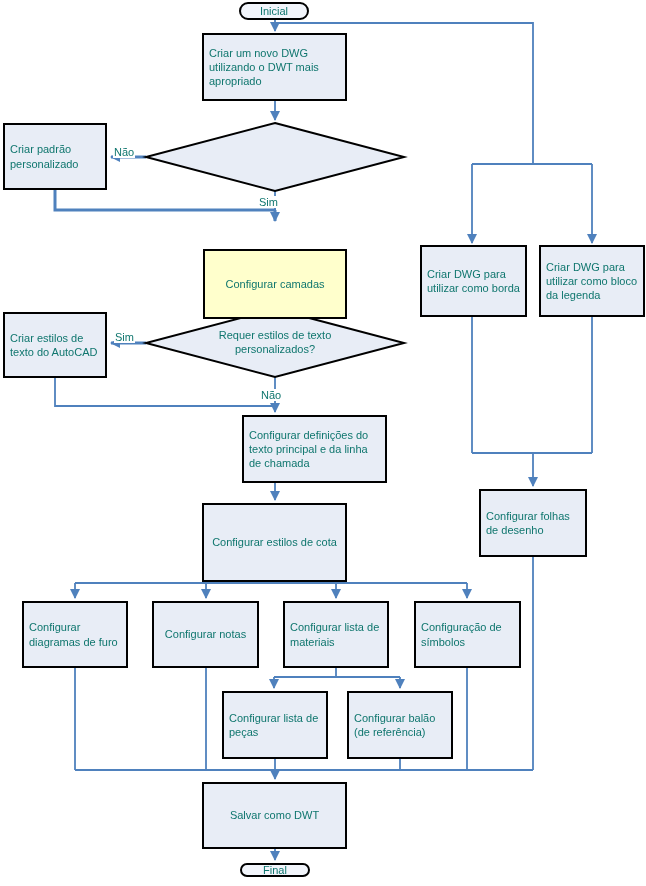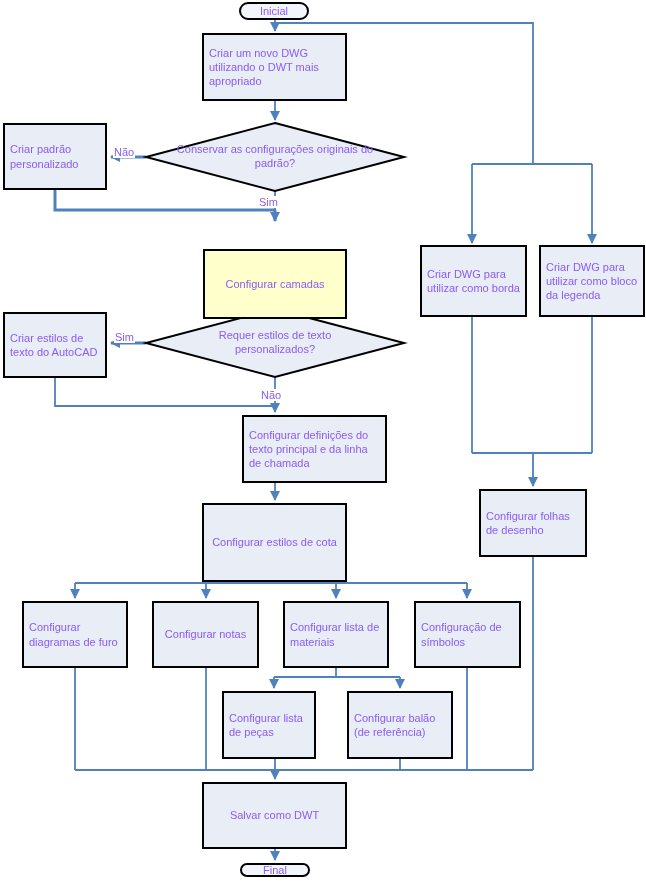--- a/index.html
+++ b/index.html
@@ -5,21 +5,21 @@
   :root{
     --node-fill:#e8edf6;
     --highlight-fill:#ffffcc;
     --terminal-fill:#f2f5fb;
     --border:#000000;
     --connector:#4f81bd;
   }
   html,body{margin:0;padding:0;background:#ffffff;}
   #canvas{
     position:relative;width:646px;height:886px;background:#ffffff;
-    font-family:"Liberation Sans",sans-serif;color:#8b5cf6;overflow:hidden;
+    font-family:"Liberation Sans",sans-serif;color:#0f766e;overflow:hidden;
   }
   #edges{position:absolute;left:0;top:0;width:646px;height:886px;z-index:0;}
   .node{
     position:absolute;box-sizing:border-box;z-index:2;
     background:var(--node-fill);border:2px solid var(--border);
     display:flex;align-items:center;justify-content:center;
     font-size:11px;line-height:1.3;padding:2px 5px;
   }
   .node--highlight{background:var(--highlight-fill);margin-top:24px;}
   .terminal{
@@ -125,33 +125,32 @@
   <div class="node" style="left:202px;top:503px;width:145px;height:79px;">Configurar estilos de cota</div>
 
   <div class="node" style="left:22px;top:601px;width:106px;height:67px;">Configurar diagramas de furo</div>
 
   <div class="node" style="left:152px;top:601px;width:107px;height:67px;">Configurar notas</div>
 
   <div class="node" style="left:283px;top:601px;width:106px;height:67px;">Configurar lista de materiais</div>
 
   <div class="node" style="left:414px;top:601px;width:107px;height:67px;">Configuração de símbolos</div>
 
-  <div class="node" style="left:222px;top:691px;width:94px;height:68px;">Configurar lista de peças</div>
+  <div class="node" style="left:222px;top:691px;width:106px;height:68px;">Configurar lista de peças</div>
 
   <div class="node" style="left:347px;top:691px;width:106px;height:68px;">Configurar balão (de referência)</div>
 
   <div class="node" style="left:420px;top:245px;width:107px;height:72px;">Criar DWG para utilizar como borda</div>
 
   <div class="node" style="left:539px;top:245px;width:106px;height:72px;">Criar DWG para utilizar como bloco da legenda</div>
 
   <div class="node" style="left:479px;top:489px;width:108px;height:68px;">Configurar folhas de desenho</div>
 
   <div class="node" style="left:202px;top:782px;width:145px;height:67px;">Salvar como DWT</div>
 
-  <div class="diamond-label" style="left:160px;top:131px;width:230px;height:52px;">Conservar as configurações originais do padrão?</div>
   <div class="diamond-label" style="left:190px;top:317px;width:170px;height:52px;">Requer estilos de texto personalizados?</div>
 
   <span class="edge-label" style="left:113px;top:146px;">Não</span>
   <span class="edge-label" style="left:258px;top:196px;">Sim</span>
   <span class="edge-label" style="left:114px;top:331px;">Sim</span>
   <span class="edge-label" style="left:260px;top:389px;">Não</span>
 
 </div>
 
 </body></html>

